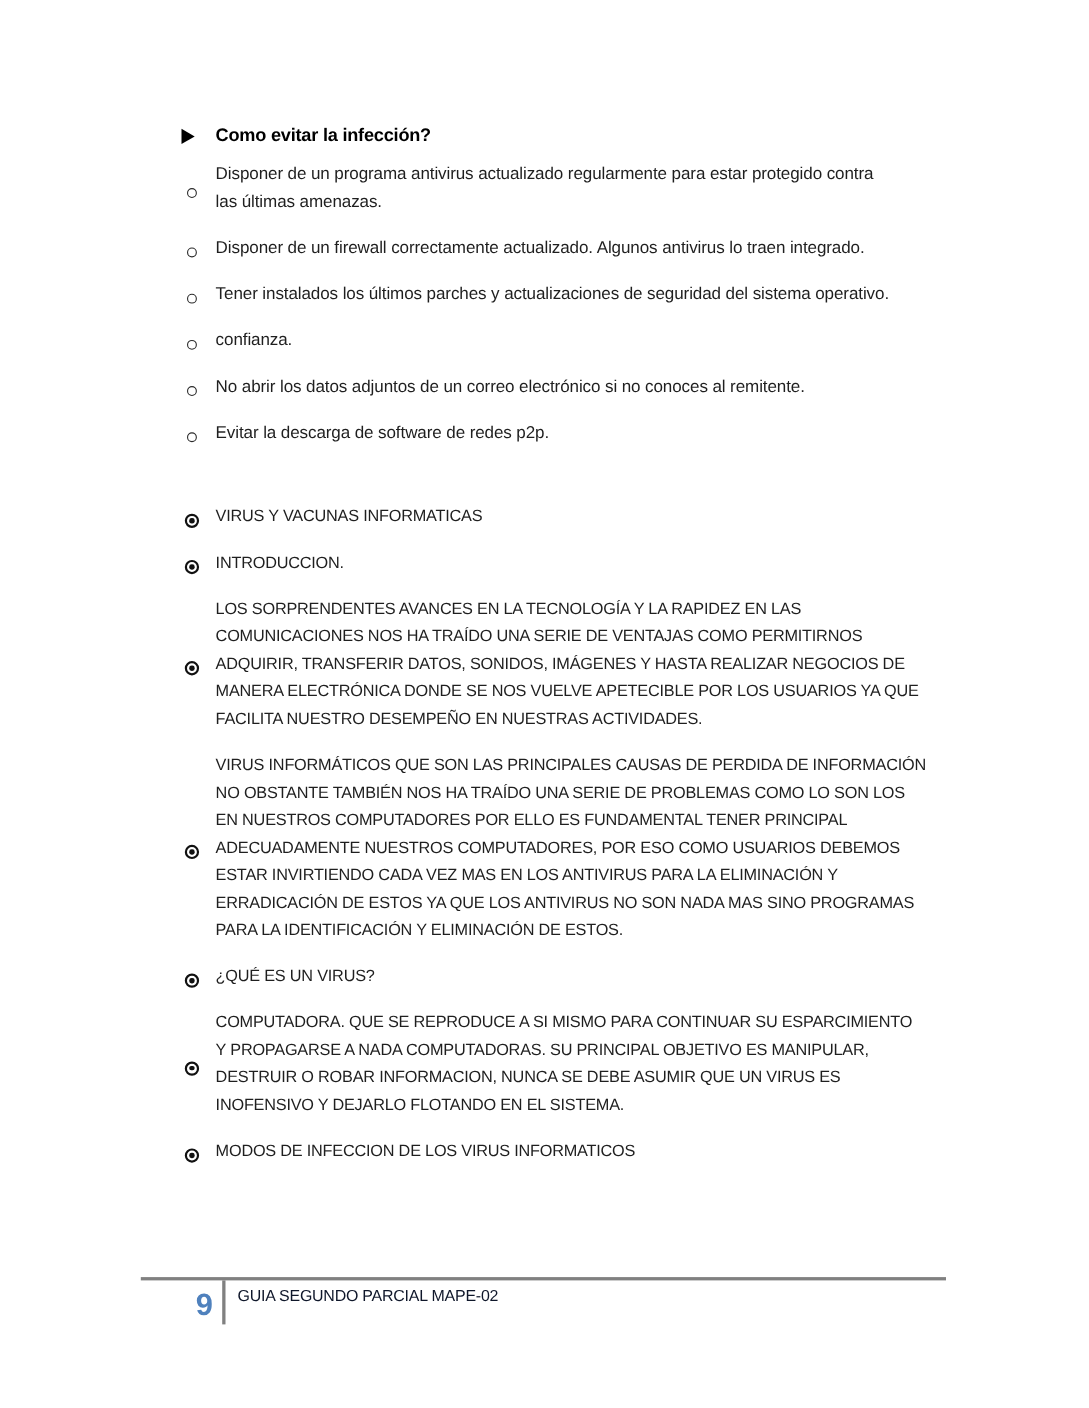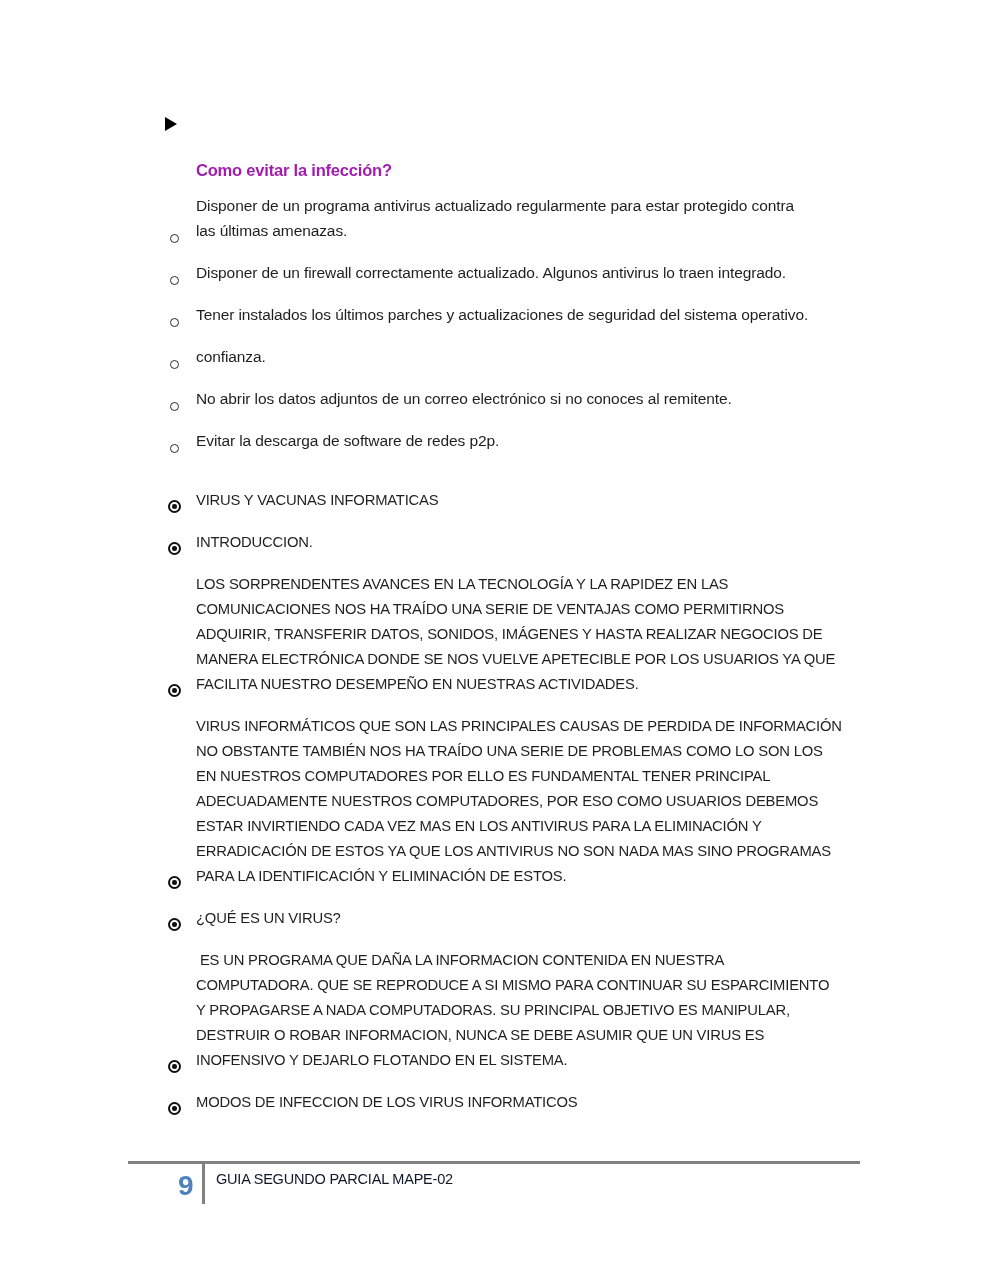--- a/index.html
+++ b/index.html
@@ -26,29 +26,28 @@
     width:0; height:0;
     border-left:12px solid #000000;
     border-top:7px solid transparent;
     border-bottom:7px solid transparent;
     margin-top:6px;
   }
   .heading-text {
     font-weight:bold;
     font-size:16.5px;
     line-height:25px;
-    color:#a21caf;
+    color:#000000;
     margin-left:19px;
     letter-spacing:-0.2px;
     white-space:pre;
-    margin-top:47px;
   }
   .li {
     display:flex;
-    align-items:flex-end;
+    align-items:center;
     margin-bottom:17px;
   }
   .bullet-col {
     width:31px;
     flex:0 0 31px;
     display:flex;
     justify-content:flex-start;
   }
   .ring-bullet {
     width:9px; height:9px;
@@ -78,21 +77,21 @@
     font-size:15.5px;
     line-height:25px;
     white-space:pre;
     color:#1f1f1f;
     letter-spacing:-0.1px;
   }
   .caps .line {
     font-size:14.8px;
     letter-spacing:-0.2px;
   }
-  .section-gap { margin-top:35px; }
+  .section-gap { margin-top:52px; }
   .footer {
     position:absolute;
     left:128px; top:1161px;
     width:732px;
   }
   .footer-rule {
     width:732px; height:3px;
     background:#808080;
   }
   .footer-row { position:relative; height:50px; }
@@ -228,21 +227,20 @@
         </div>
       <div class="li-text">
         <div class="line">¿QUÉ ES UN VIRUS?</div>
       </div>
     </div>
     <div class="li caps">
       <div class="bullet-col">
           <div class="fisheye-bullet"></div>
         </div>
       <div class="li-text">
-        <div class="line"> ES UN PROGRAMA QUE DAÑA LA INFORMACION CONTENIDA EN NUESTRA</div>
         <div class="line">COMPUTADORA. QUE SE REPRODUCE A SI MISMO PARA CONTINUAR SU ESPARCIMIENTO</div>
         <div class="line">Y PROPAGARSE A NADA COMPUTADORAS. SU PRINCIPAL OBJETIVO ES MANIPULAR,</div>
         <div class="line">DESTRUIR O ROBAR INFORMACION, NUNCA SE DEBE ASUMIR QUE UN VIRUS ES</div>
         <div class="line">INOFENSIVO Y DEJARLO FLOTANDO EN EL SISTEMA.</div>
       </div>
     </div>
     <div class="li caps">
       <div class="bullet-col">
           <div class="fisheye-bullet"></div>
         </div>

